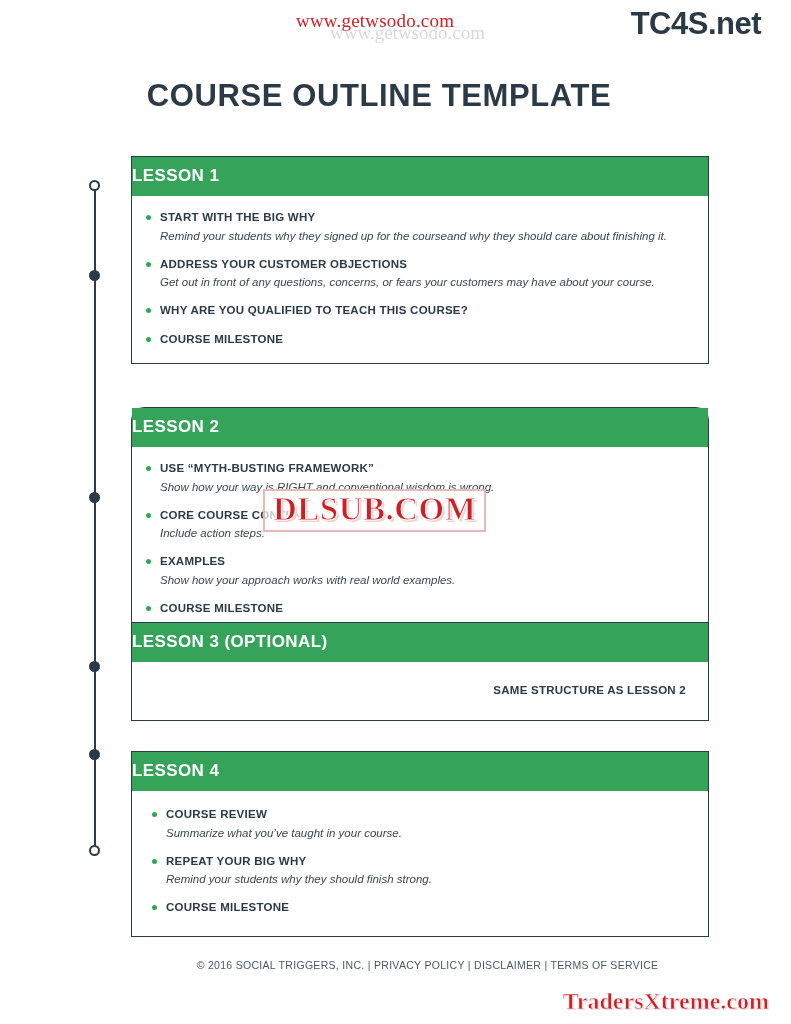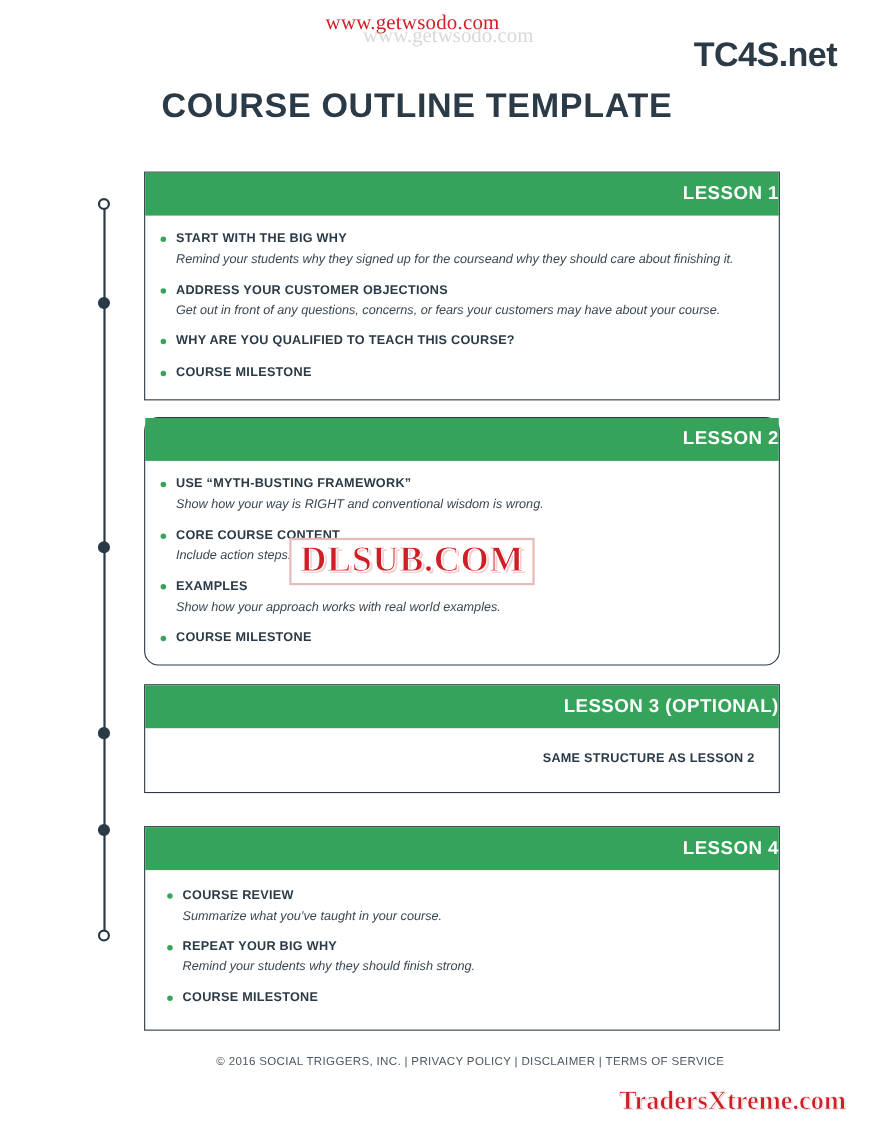--- a/index.html
+++ b/index.html
@@ -39,21 +39,20 @@
   }
   .wm-tc4s {
     position: absolute;
     right: 30px;
     top: 6px;
     font-family: "Liberation Sans", sans-serif;
     font-weight: bold;
     font-size: 31px;
     color: #2b3a47;
     letter-spacing: -0.5px;
-    margin-top: 26px;
   }
 
   
   .page-title {
     position: absolute;
     top: 78px;
     left: 0;
     width: 758px;
     text-align: center;
     font-size: 31px;
@@ -90,21 +89,21 @@
     position: absolute;
     left: 131px;
     width: 578px;
     border: 1px solid #2b3a47;
     box-sizing: border-box;
     background: #ffffff;
   }
   .card-header {
     background: #35a45a;
     color: #ffffff;
-    text-align: right;
+    text-align: left;
     font-weight: bold;
     font-size: 17px;
     letter-spacing: 0.4px;
     padding: 9px 0 10px 0;
   }
   .card-body {
     padding: 14px 22px 14px 28px;
   }
   .item {
     position: relative;
@@ -224,21 +223,21 @@
       <span class="bullet"></span>
       <div class="item-title">WHY ARE YOU QUALIFIED TO TEACH THIS COURSE?</div>
     </div>
     <div class="item">
       <span class="bullet"></span>
       <div class="item-title">COURSE MILESTONE</div>
     </div>
   </div>
 </div>
 
-<div class="card" style="top:379px;border-radius:13px;">
+<div class="card" style="top:407px;border-radius:13px;">
   <div class="card-header">LESSON 2</div>
   <div class="card-body">
     <div class="item">
       <span class="bullet"></span>
       <div class="item-title">USE “MYTH-BUSTING FRAMEWORK”</div>
       <div class="item-desc">Show how your way is RIGHT and conventional wisdom is wrong.</div>
     </div>
     <div class="item">
       <span class="bullet"></span>
       <div class="item-title">CORE COURSE CONTENT</div>

